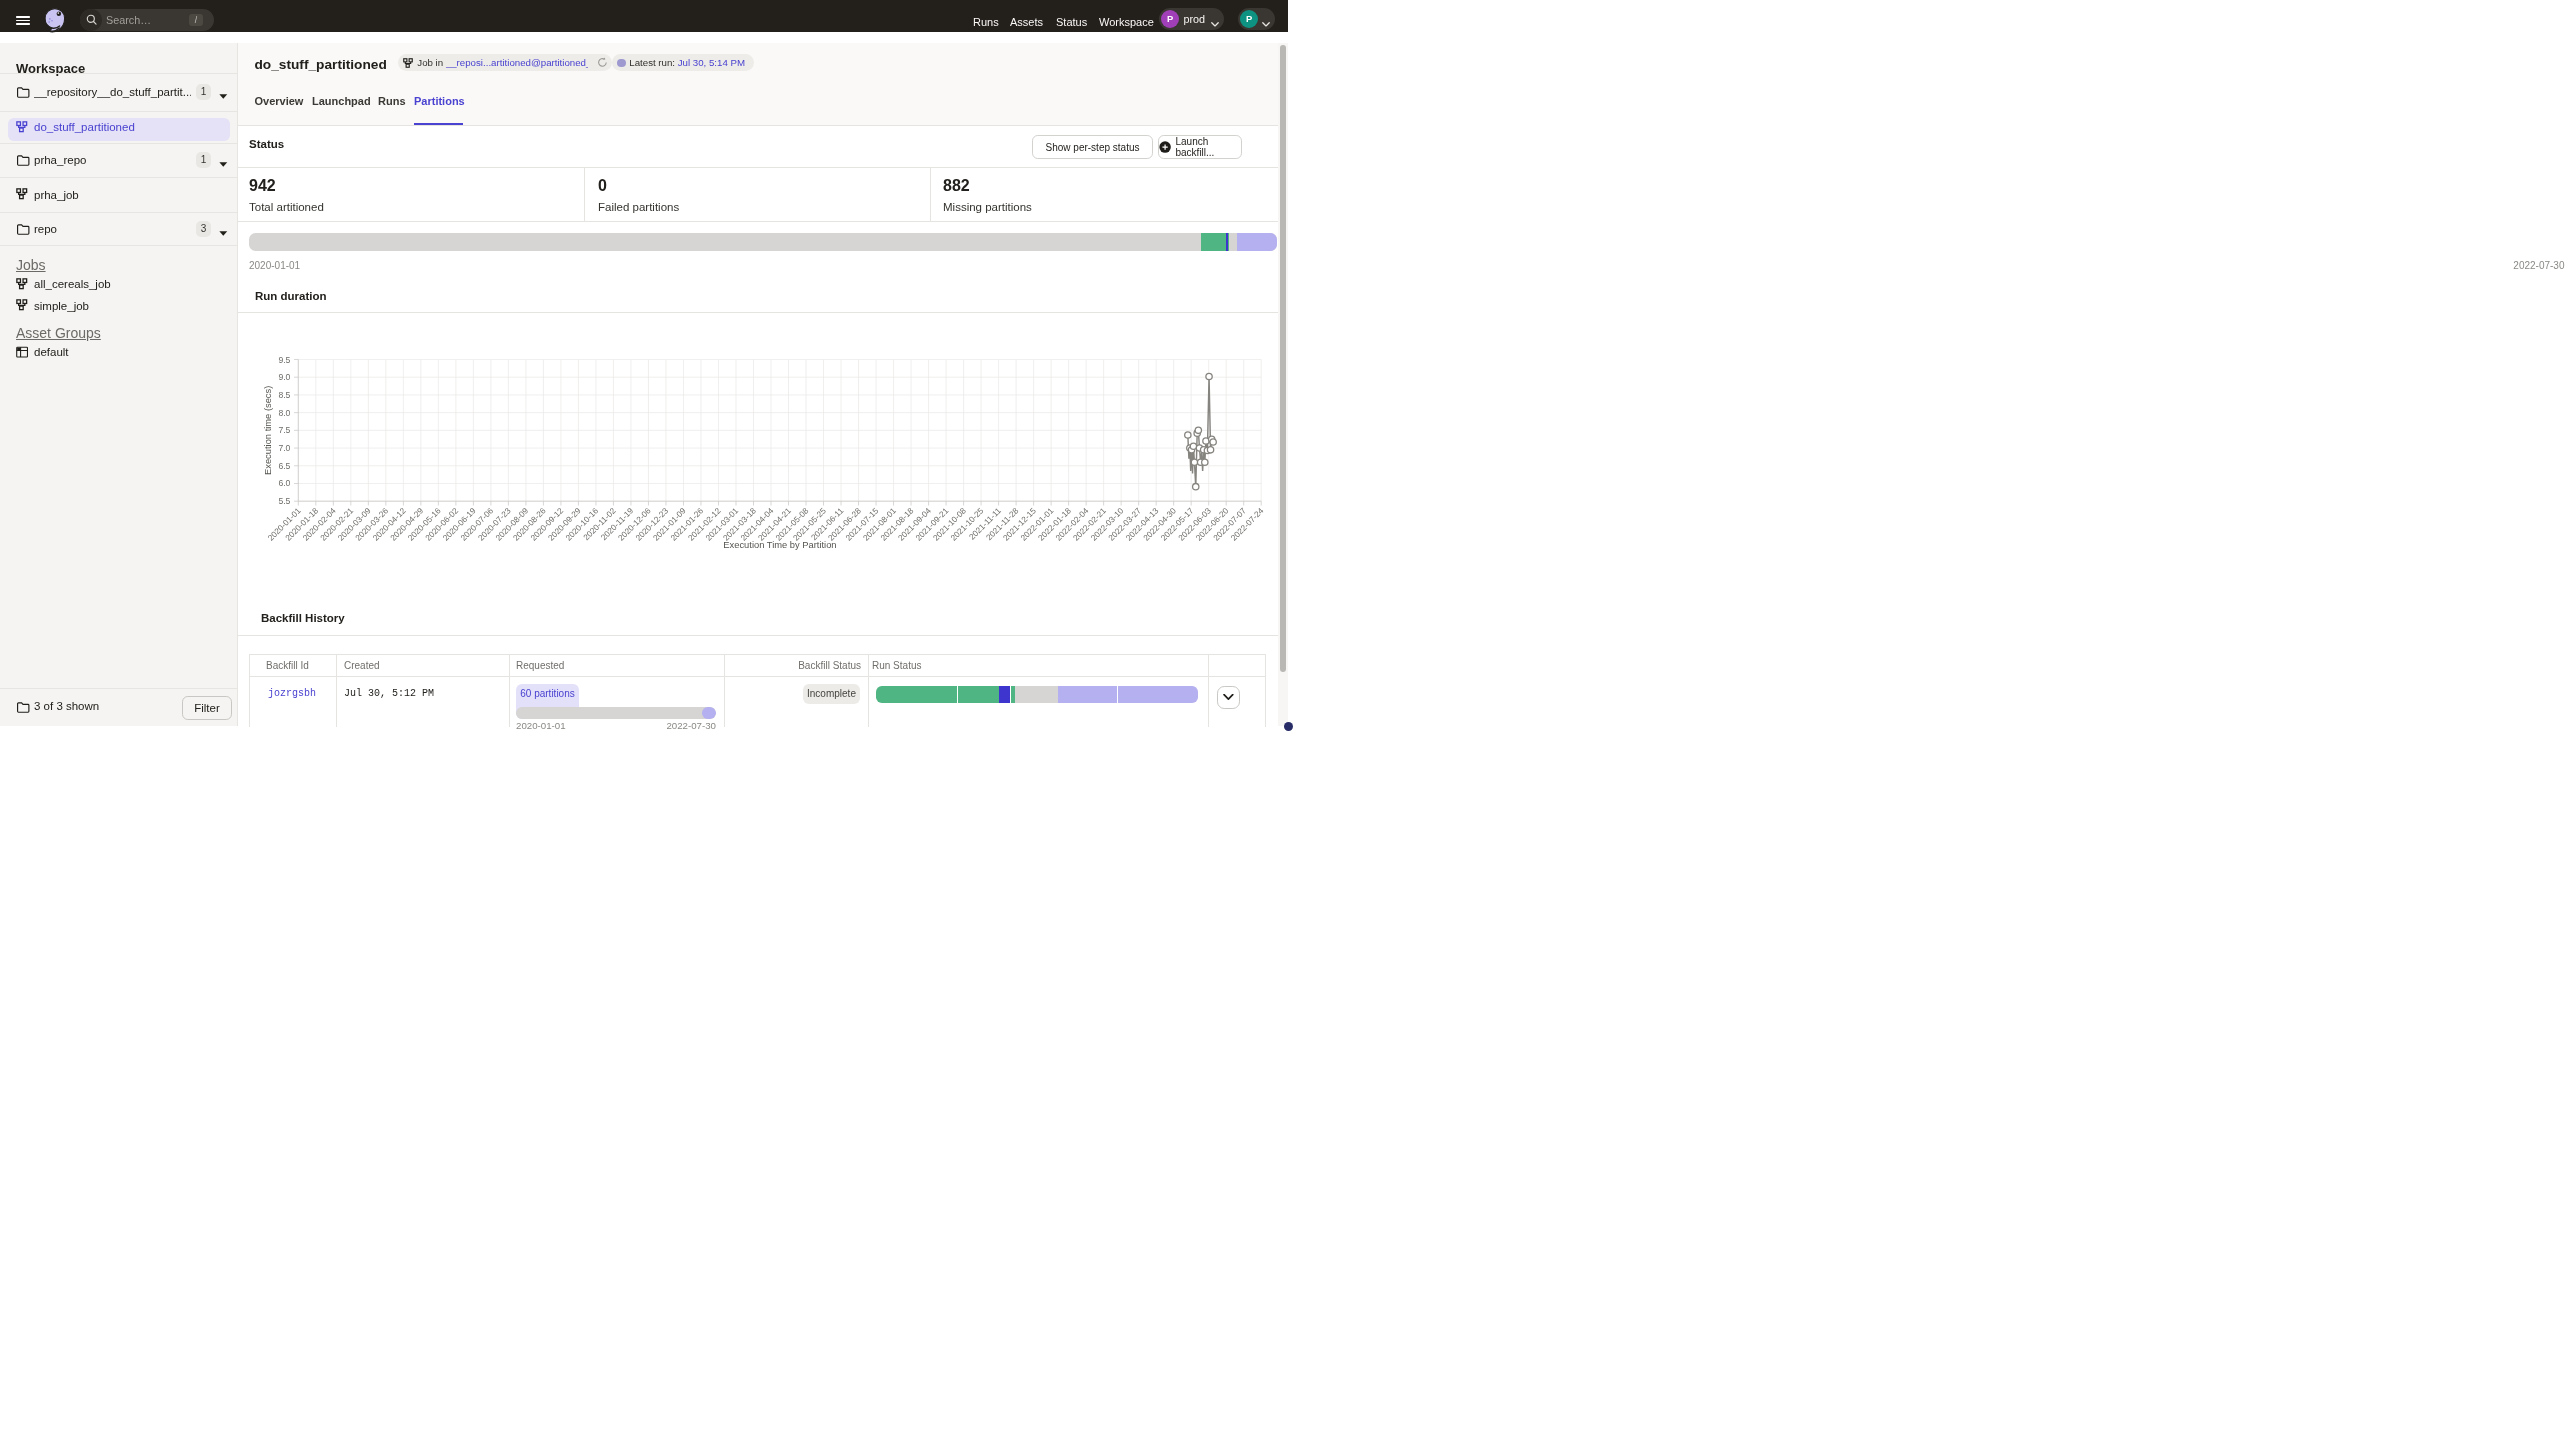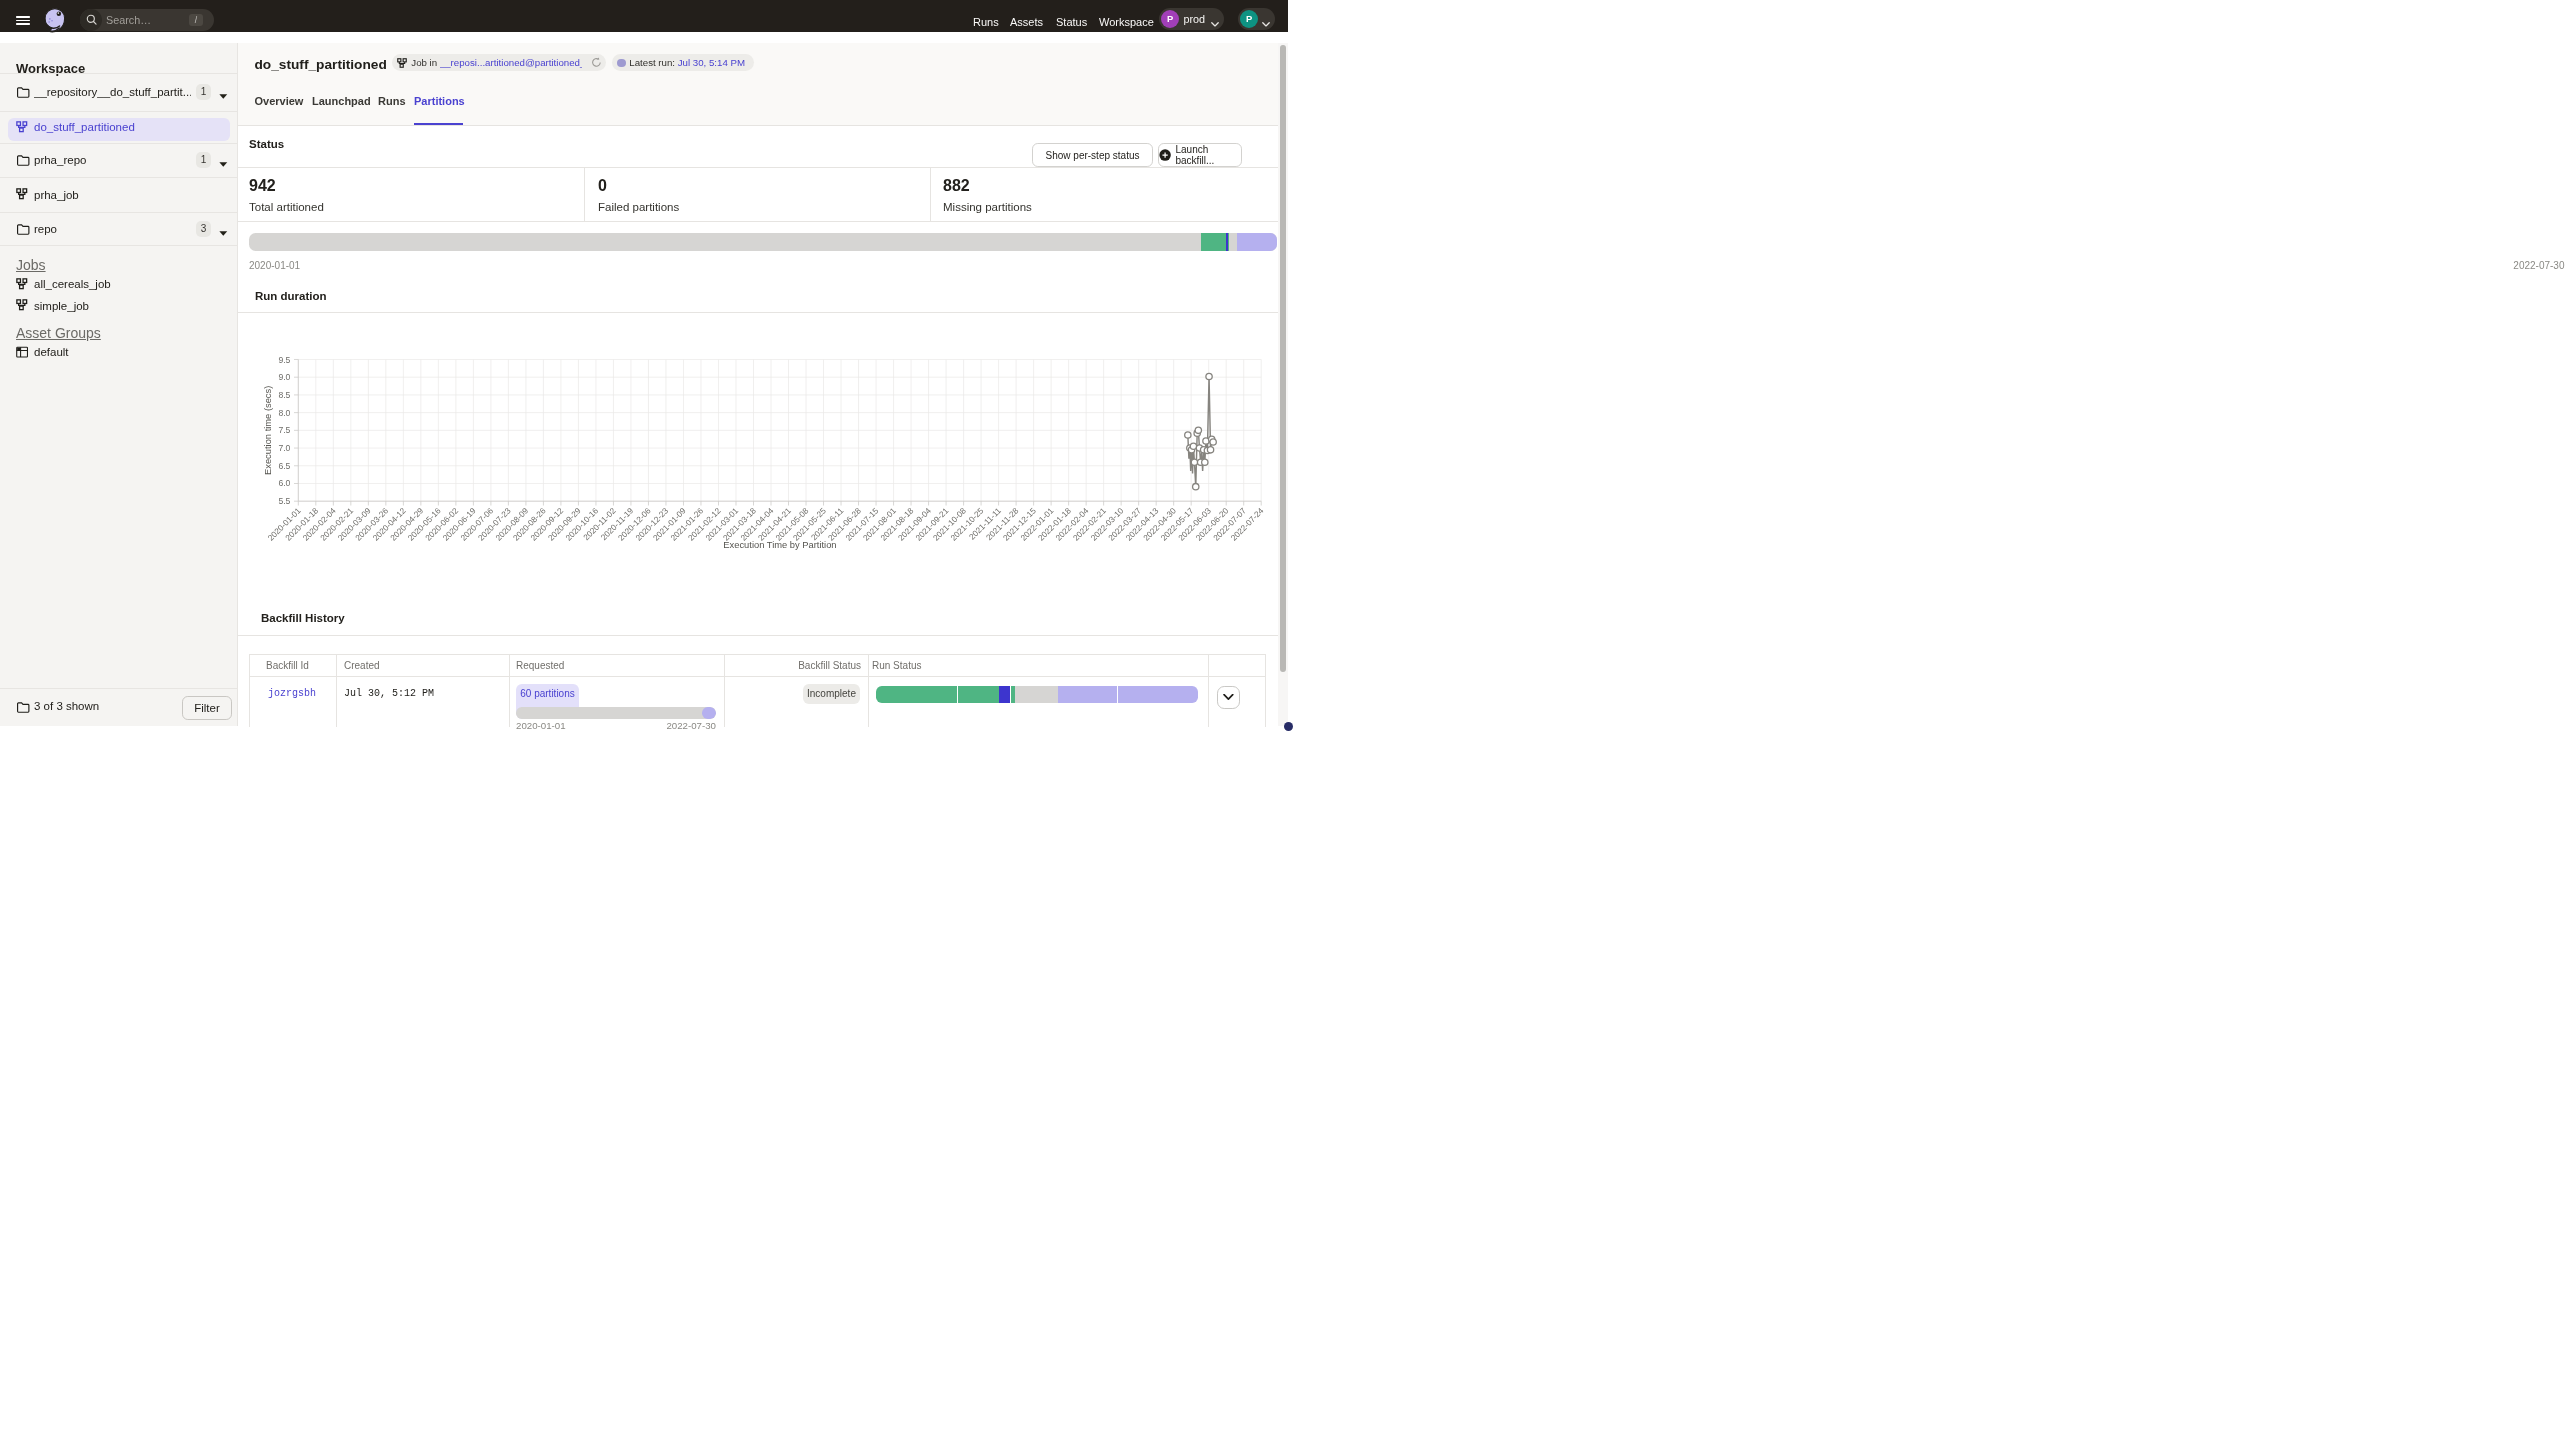--- a/index.html
+++ b/index.html
@@ -13,21 +13,21 @@
 .srowtx { font-size:11.5px; color:#23211D; white-space:nowrap; overflow:hidden; max-width:157px; }
 .srowtx.sel { color:#4A42D0; max-width:187px; }
 .slabel { font-size:14px; color:#6B6A66;text-decoration:underline; }
 .badge { width:15px; height:15.5px; border-radius:5px; background:#E8E7E3; font-size:10px; color:#35332F; text-align:center; line-height:15.5px; }
 .fbtn { left:182px; top:653px; width:50px; height:24px; border:0.7px solid #C9C7C3; border-radius:5.8px; font-size:11.5px; color:#23211D; text-align:center; line-height:22px; }
 #main { position:absolute; left:238px; top:43px; width:1050px; height:683px; background:#fff; }
 #phead { position:absolute; left:0; top:0; width:100%; height:83px; background:#FAF9F7; border-bottom:0.7px solid #E6E4E1; }
 .pill { position:absolute; top:11px; height:17.3px; border-radius:8.6px; background:#EDECE9; font-size:9.7px; display:flex; align-items:center; white-space:nowrap; }
 .tab { position:absolute; top:51px; height:14.4px; line-height:14.4px; font-size:11px; font-weight:600; color:#3A3935; }
 .sech { font-size:11.5px; font-weight:600; color:#23211D; }
-.btn { position:absolute; top:135px; height:24px; border:0.7px solid #D3D2CF; border-radius:5.8px; background:#fff; font-size:10px; font-weight:500; color:#25231F; display:flex; align-items:center; justify-content:center;margin-top:8px; }
+.btn { position:absolute; top:135px; height:24px; border:0.7px solid #D3D2CF; border-radius:5.8px; background:#fff; font-size:10px; font-weight:500; color:#25231F; display:flex; align-items:center; justify-content:center; }
 .statnum { font-size:16px; font-weight:600; color:#23211D; }
 .statlab { font-size:11.5px; color:#34332E; }
 .datelab { font-size:10px; color:#8A8984; }
 .thead { position:absolute; top:665px; transform:translateY(-50%); font-size:10px; color:#716F6B; }
 </style></head>
 <body>
 <div id="nav">
   <div class="abs" style="left:16px;top:16px;width:13.7px;height:1.9px;background:#fff;border-radius:0.7px"></div>
   <div class="abs" style="left:16px;top:19.5px;width:13.7px;height:1.9px;background:#fff;border-radius:0.7px"></div>
   <div class="abs" style="left:16px;top:23px;width:13.7px;height:1.9px;background:#fff;border-radius:0.7px"></div>
@@ -148,21 +148,21 @@
     <div class="abs hline" style="left:0;top:645px;width:237px"></div>
     <div class="abs" style="left:16px;top:657px"><svg width="14.4" height="14.4" viewBox="0 0 20 20" fill="none">
         <path d="M2.2 5.2c0-.7.5-1.2 1.2-1.2h4.4l1.9 2h7c.7 0 1.2.5 1.2 1.2v8.6c0 .7-.5 1.2-1.2 1.2H3.4c-.7 0-1.2-.5-1.2-1.2z" stroke="#1F1E1A" stroke-width="1.6"></path>
       </svg></div>
     <div class="abs srowtx" style="left:34px;top:663px;transform:translateY(-50%)">3 of 3 shown</div>
     <div class="abs fbtn">Filter</div>
   </div>
 <div id="main">
   <div id="phead">
     <div class="abs" style="left:16.5px;top:13.7px;font-size:13.7px;font-weight:600;color:#21201C">do_stuff_partitioned</div>
-    <div class="pill" style="left:154px;width:214px">
+    <div class="pill" style="left:160px;width:214px">
       <span style="margin-left:5px;display:flex">
           <svg width="10" height="10" viewBox="0 0 16 16" fill="none">
             <g stroke="#1F1E1A" stroke-width="1.8">
               <rect x="1.2" y="1.2" width="5" height="5"></rect>
               <rect x="9.8" y="1.2" width="5" height="5"></rect>
               <rect x="5" y="9.8" width="5" height="5"></rect>
               <path d="M3.7 6.2v2.6h8.6V6.2M7.5 8.8v1" fill="none"></path>
             </g>
           </svg>
         </span>

